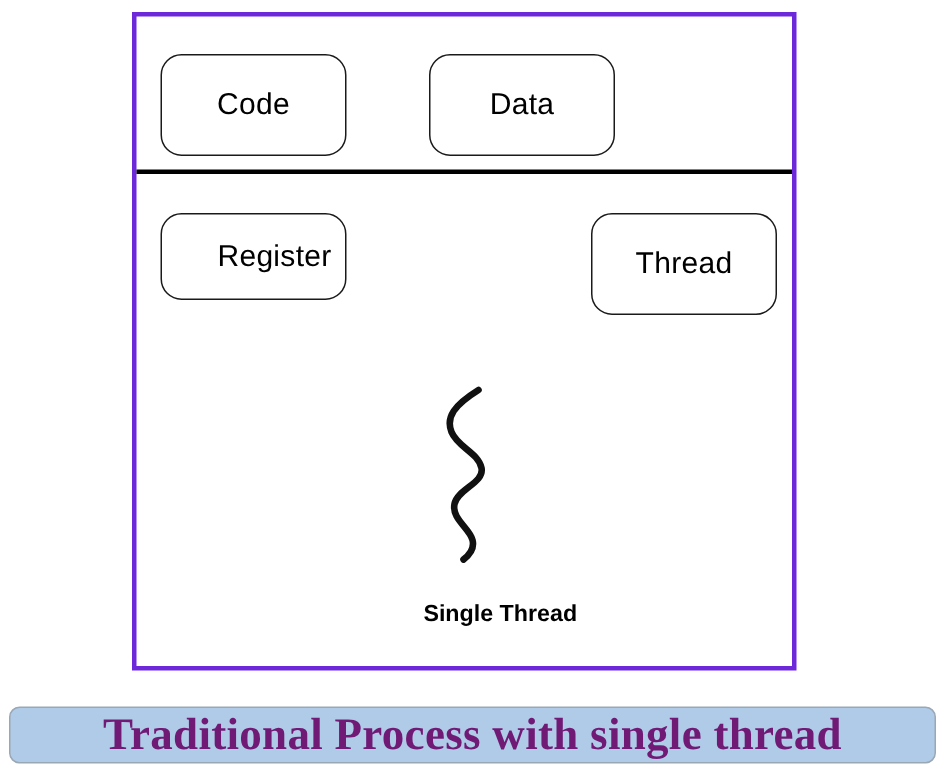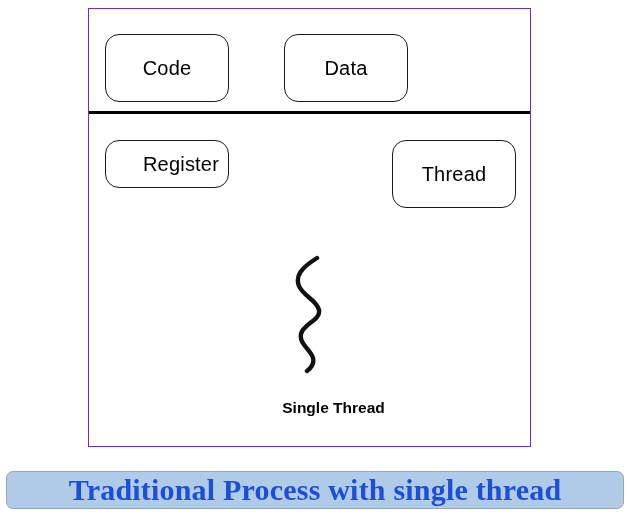--- a/index.html
+++ b/index.html
@@ -16,21 +16,21 @@
   }
 
   
   #process-frame {
     position: absolute;
     left: 88px;
     top: 8px;
     width: 443px;
     height: 439px;
     box-sizing: border-box;
-    border: 1px solid #6d28d9;
+    border: 3px solid #6d28d9;
     background: #ffffff;
   }
 
   
   #resource-band {
     position: absolute;
     left: 0;
     top: 0;
     right: 0;
     height: 105px;
@@ -60,21 +60,21 @@
     font-size: 20px;
     color: #000000;
     font-family: "Liberation Sans", sans-serif;
     letter-spacing: 0.2px;
   }
 
   #box-code  { left: 16px;  top: 25px; width: 124px; height: 68px; }
   #box-data  { left: 163px; top: 25px; width: 124px; height: 68px; margin-left: 32px; }
   #box-files { left: 307px; top: 25px; width: 124px; height: 68px; }
 
-  #box-register { left: 16px;  top: 26px; width: 124px; height: 48px; padding-left: 28px; }
+  #box-register { left: 16px;  top: 26px; width: 124px; height: 58px; padding-left: 28px; }
   #box-stack    { left: 303px; top: 26px; width: 124px; height: 68px; }
 
   
   #thread-squiggle {
     position: absolute;
     left: 190px;
     top: 140px;
     width: 60px;
     height: 120px;
   }
@@ -104,21 +104,21 @@
     border: 1px solid #9aa7b4;
     border-radius: 7px;
     display: flex;
     align-items: center;
     justify-content: center;
   }
   #caption-text {
     font-family: "Liberation Serif", serif;
     font-weight: bold;
     font-size: 30px;
-    color: #1d4ed8;
+    color: #701a75;
     letter-spacing: 0.2px;
     white-space: nowrap;
   }
 </style>
 </head>
 <body>
 
 <div id="process-frame">
 
   <div id="resource-band">

